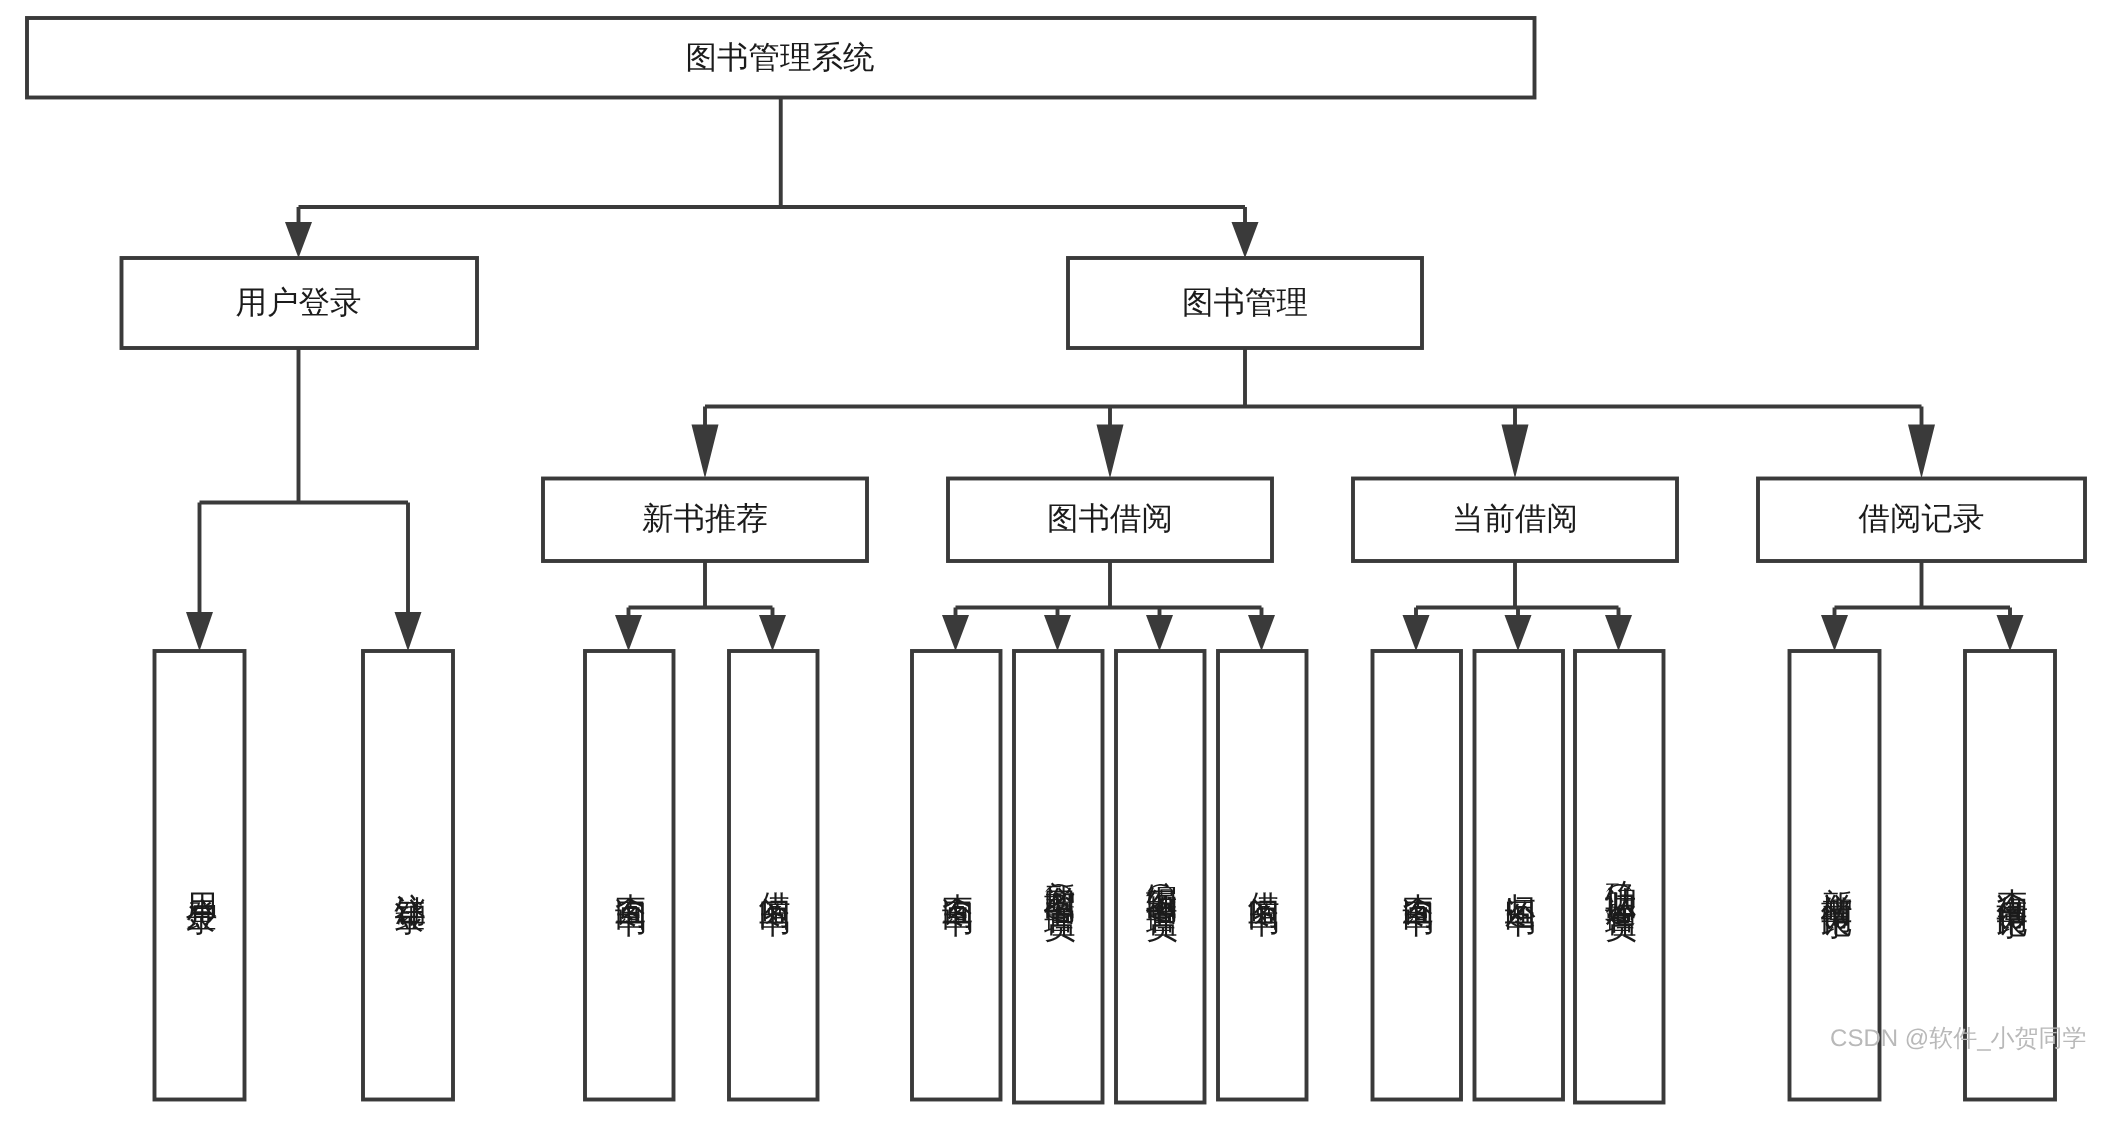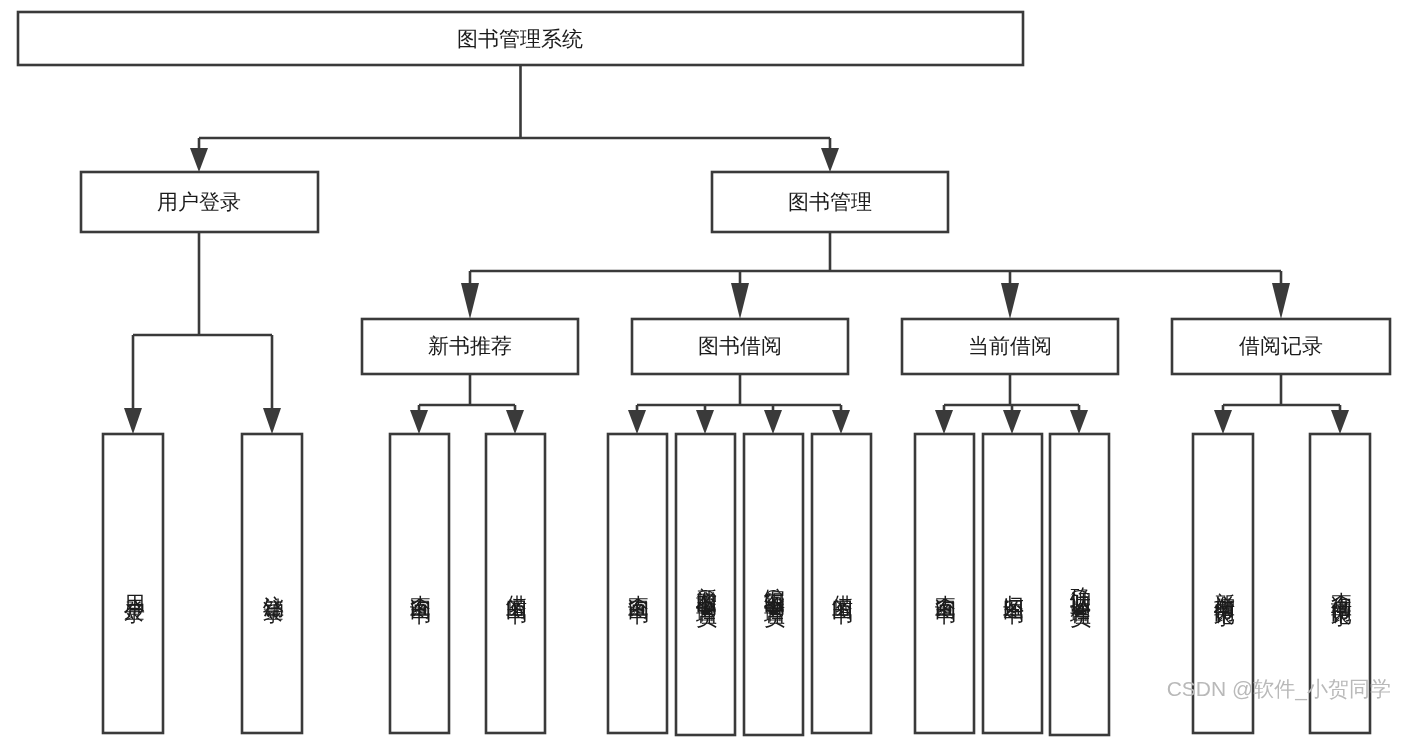--- a/index.html
+++ b/index.html
@@ -57,21 +57,21 @@
     text-orientation: upright;
     letter-spacing: 3px;
     dominant-baseline: middle;
     text-anchor: middle;
   }
   .watermark {
     position: absolute;
     right: 14px;
     bottom: 6px;
     font-family: "Liberation Sans", sans-serif;
-    font-size: 21px;
+    font-size: 16px;
     color: #b9b9b9;
     white-space: nowrap;
     user-select: none;
     text-align: center;
   }
 </style>
 </head>
 <body>
 
 <div id="diagram-root">

